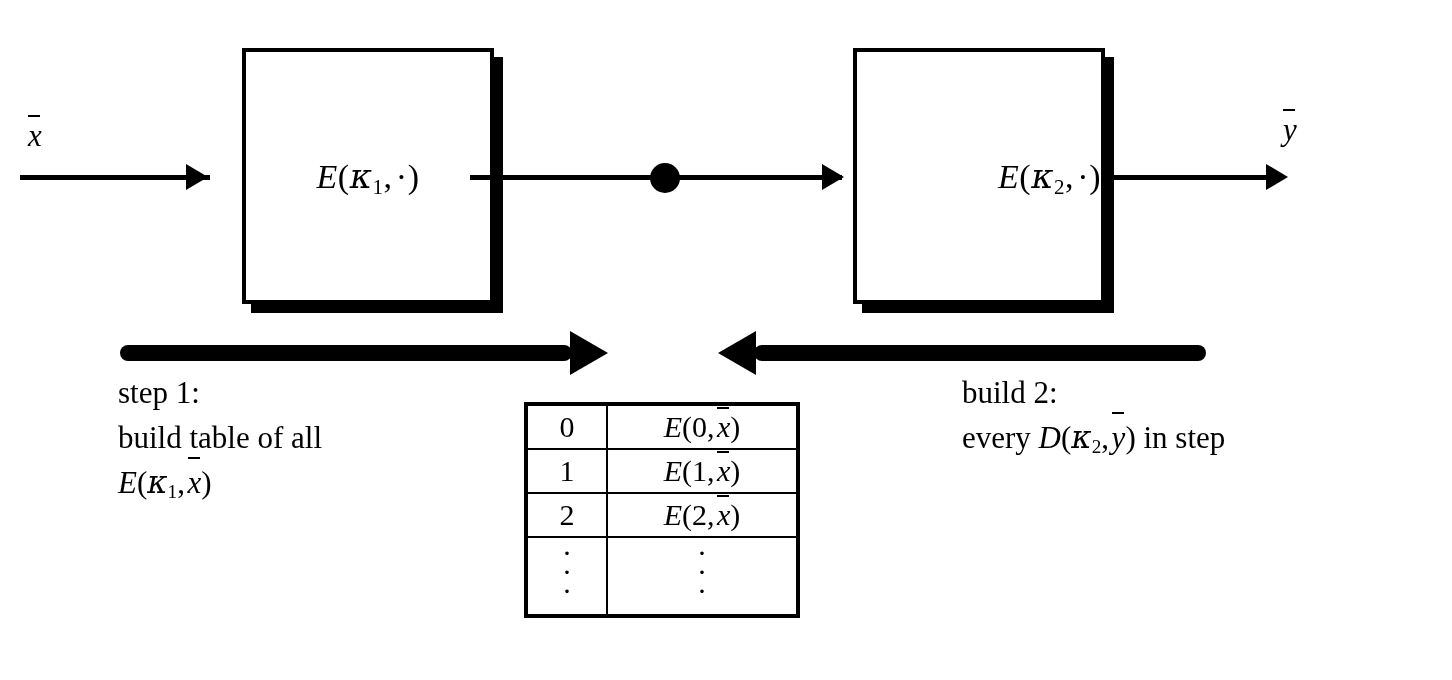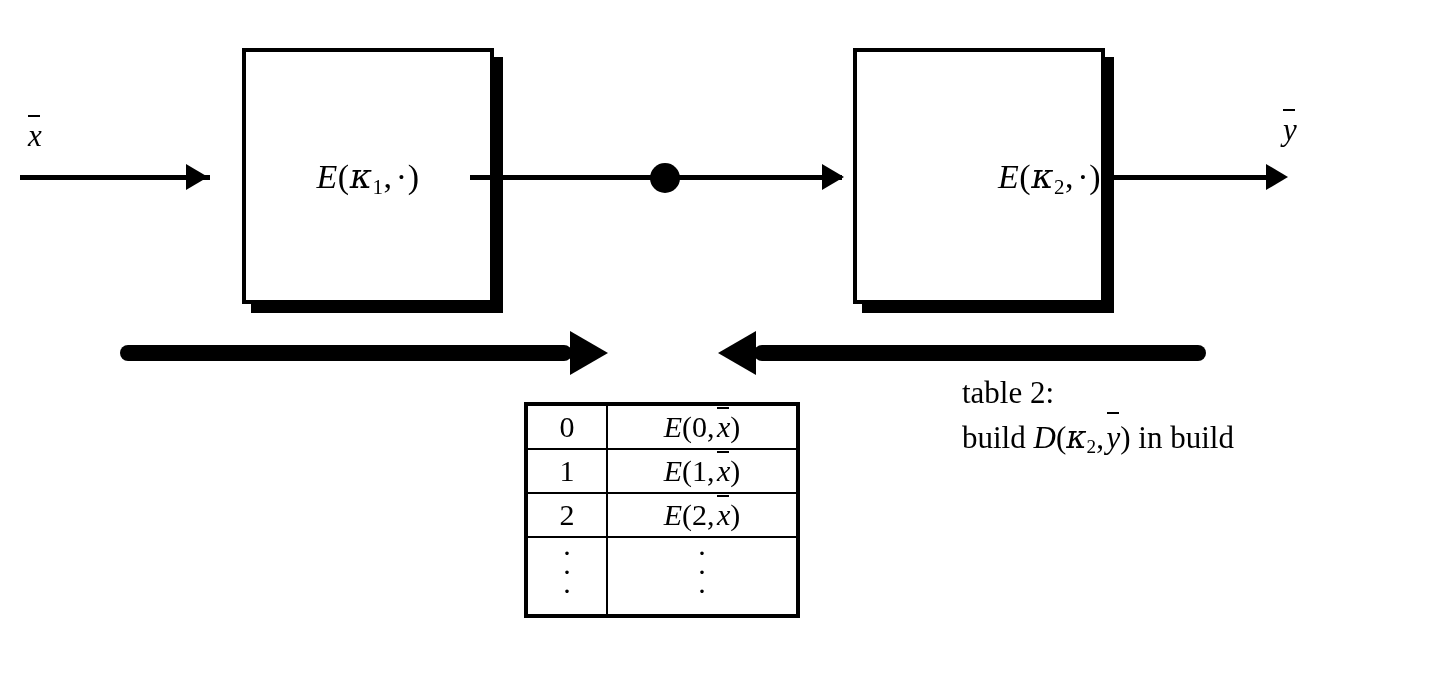--- a/index.html
+++ b/index.html
@@ -181,27 +181,34 @@
   <div class="io-label" style="left:1283px; top:112px;">
     <span class="ovl mi">y</span>
   </div>
 
   <div class="fat-shaft" style="left:120px; top:345px; width:452px;"></div>
   <div class="fat-head-r" style="left:570px; top:331px;"></div>
 
   <div class="fat-head-l" style="left:718px; top:331px;"></div>
   <div class="fat-shaft" style="left:754px; top:345px; width:452px;"></div>
 
+  <div class="caption" style="left:118px; top:370px;">
+    <div>step 1:</div>
+    <div>build table of all</div>
+    <div>
+      <span class="mi">E</span><span class="up">(</span><span class="kap">κ</span><sub>1</sub><span class="up">, </span><span class="ovl mi">x</span><span class="up">)</span>
+    </div>
+  </div>
 
   <div class="caption" style="left:962px; top:370px;">
-    <div>table 2:</div>
+    <div>build 2:</div>
     <div>
-      <span>build</span>
+      <span>every</span>
       <span class="mi">D</span><span class="up">(</span><span class="kap">κ</span><sub>2</sub><span class="up">, </span><span class="ovl mi">y</span><span class="up">)</span>
-      <span>in build</span>
+      <span>in step</span>
     </div>
   </div>
 
   <table class="lut" style="left:524px; top:402px;">
     <tbody>
       <tr>
         <td class="c-key">0</td>
         <td class="c-val">
           <span class="mi">E</span><span class="up">(</span><span>0</span><span class="up">, </span><span class="ovl mi">x</span><span class="up">)</span>
         </td>

